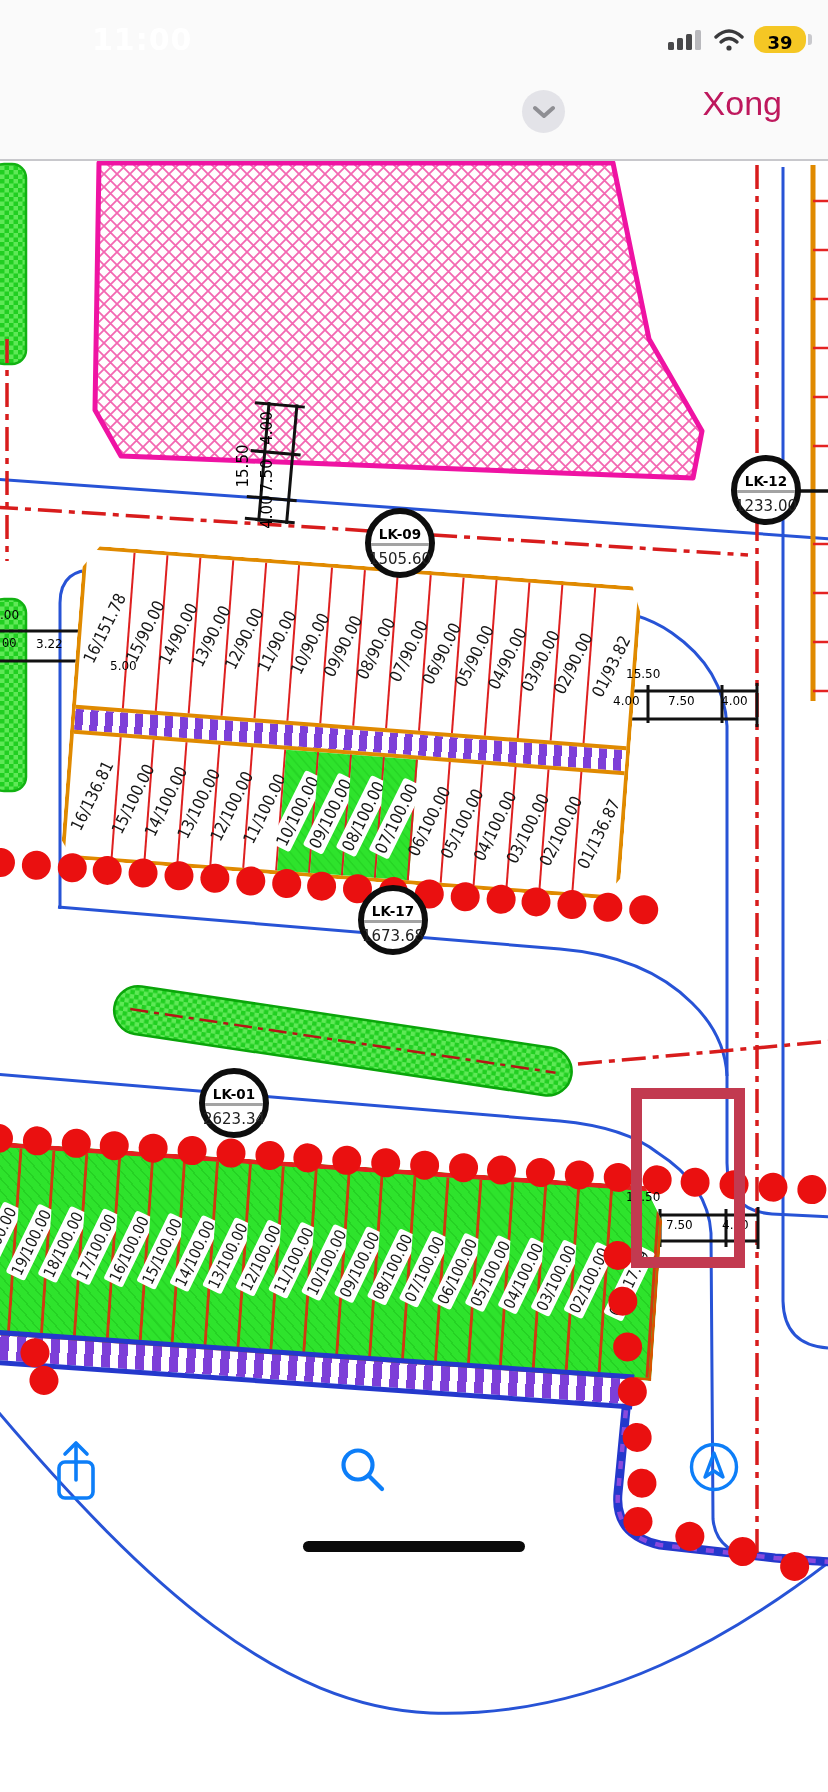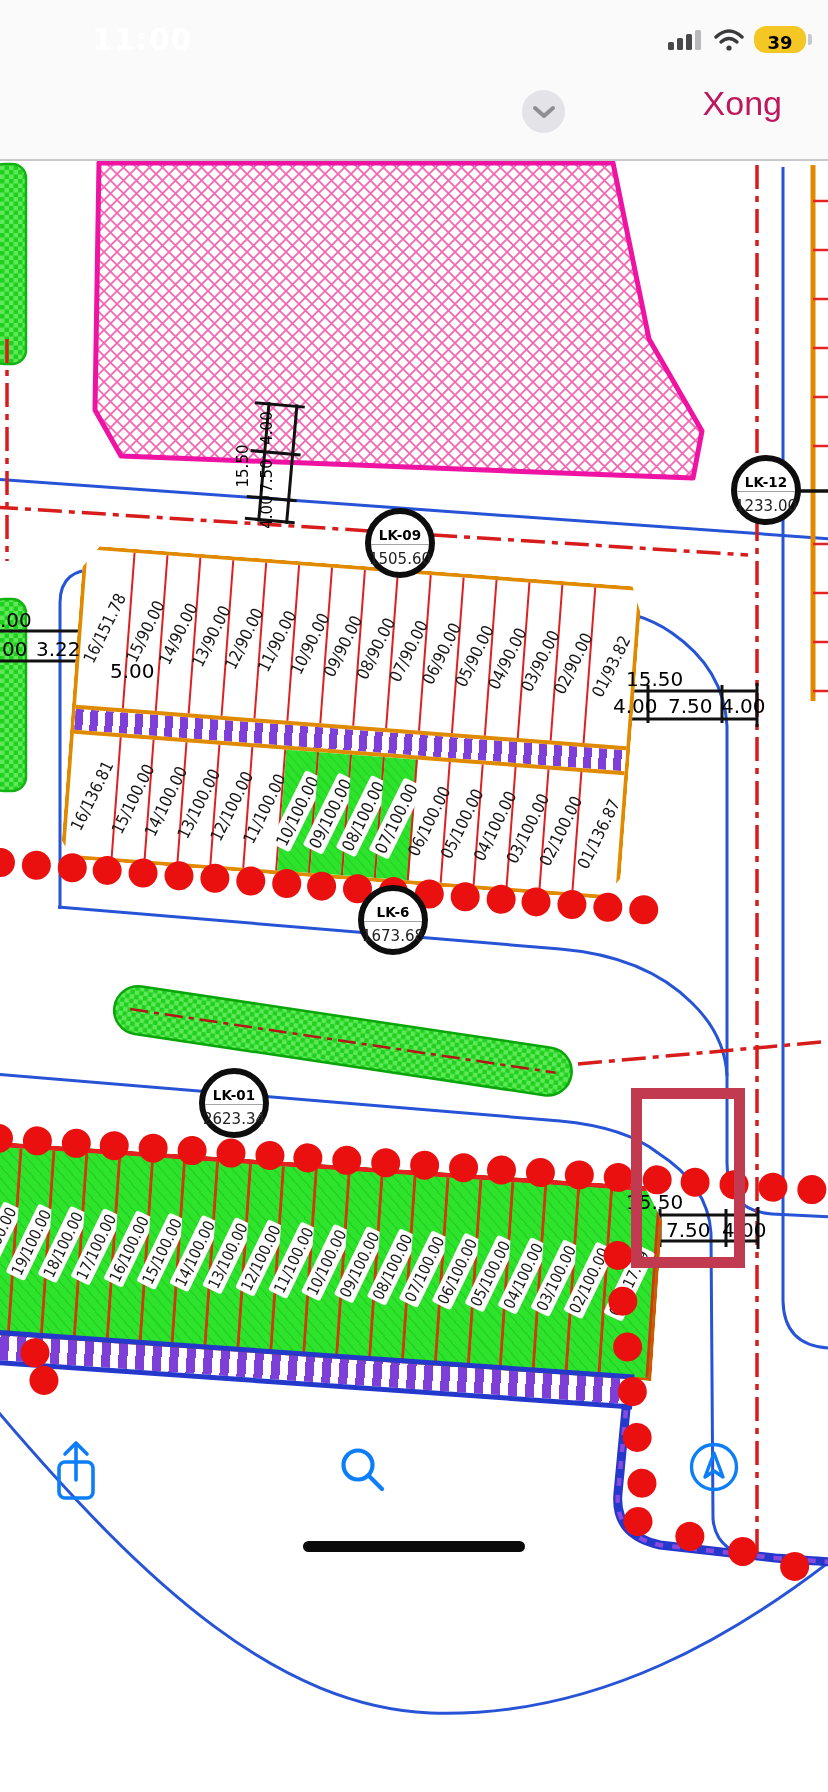--- a/index.html
+++ b/index.html
@@ -63,28 +63,28 @@
   .dot{width:29px;height:29px;border-radius:50%;background:#ea1010;flex:none;}
   #dots1{left:-14px;top:686px;width:674px;transform:rotate(4.2deg);}
   #dots2{left:-16px;top:962px;width:844px;transform:rotate(3.6deg);}
   #dots3{left:602px;top:1080px;height:258px;width:29px;transform:rotate(-6deg);}
   #dots4{left:624px;top:1342px;width:192px;transform:rotate(16deg);}
   #dots5{left:16px;top:1178px;height:58px;width:29px;transform:rotate(-18deg);}
 
   .badge{position:absolute;width:58px;height:58px;background:#fff;border:6px solid #0d0d0d;border-radius:50%;
          display:flex;flex-direction:column;z-index:6;text-align:center;}
   .badge .bname{flex:1.1;display:flex;align-items:flex-end;justify-content:center;font-weight:700;font-size:13.5px;
-                border-bottom:1px solid #a3a3a3;padding-bottom:1px;color:#000;}
+                border-bottom:3px solid #a3a3a3;padding-bottom:1px;color:#000;}
   .badge .barea{flex:1;display:flex;align-items:center;justify-content:center;font-size:15px;color:#222;text-align:right;}
   #badge-lk09{left:365px;top:347px;}
   #badge-lk10{left:358px;top:724px;}
   #badge-lk12{left:731px;top:294px;}
   #badge-lk01{left:199px;top:907px;}
 
-  .hdim,.vdim{position:absolute;font-size:20px;color:#000;white-space:nowrap;z-index:5;}
+  .hdim,.vdim{position:absolute;font-size:12px;color:#000;white-space:nowrap;z-index:5;}
   .vdim{transform:rotate(-90deg);font-size:15px;}
 
   #highlight{position:absolute;left:631px;top:927px;width:92px;height:158px;border:11px solid #c23a50;z-index:7;}
 
   
   #toolbar{position:absolute;left:0;top:1425px;width:828px;height:367px;z-index:20;}
   .tbtn{position:absolute;}
   #home-indicator{position:absolute;left:303px;top:1541px;width:222px;height:11px;border-radius:6px;background:#0a0a0a;z-index:21;}
 </style>
 </head>
@@ -440,39 +440,39 @@
     <div id="dots5" class="dotcol">
         <i class="dot"></i>
         <i class="dot"></i>
       </div>
 
     <div class="badge" id="badge-lk09">
       <div class="bname">LK-09</div>
       <div class="barea">1505.60</div>
     </div>
     <div class="badge" id="badge-lk10">
-      <div class="bname">LK-6</div>
+      <div class="bname">LK-17</div>
       <div class="barea">1673.68</div>
     </div>
     <div class="badge" id="badge-lk12">
       <div class="bname">LK-12</div>
       <div class="barea">1233.00</div>
     </div>
     <div class="badge" id="badge-lk01">
       <div class="bname">LK-01</div>
       <div class="barea">2623.34</div>
     </div>
 
     <div class="vdim" style="left:250px;top:258px;">4.00</div>
     <div class="vdim" style="left:250px;top:306px;">7.50</div>
     <div class="vdim" style="left:250px;top:342px;">4.00</div>
     <div class="vdim" style="left:222px;top:296px;">15.50</div>
 
     <div class="hdim" style="left:0;top:447px;">.00</div>
-    <div class="hdim" style="left:2px;top:476px;">00</div>
+    <div class="hdim" style="left:2px;top:476px;font-family:Liberation Mono, monospace;">00</div>
     <div class="hdim" style="left:36px;top:476px;">3.22</div>
     <div class="hdim" style="left:78px;top:498px;margin-left:32px;">5.00</div>
 
     <div class="hdim" style="left:626px;top:506px;">15.50</div>
     <div class="hdim" style="left:613px;top:533px;">4.00</div>
     <div class="hdim" style="left:668px;top:533px;">7.50</div>
     <div class="hdim" style="left:721px;top:533px;">4.00</div>
 
     <div class="hdim" style="left:626px;top:1029px;">15.50</div>
     <div class="hdim" style="left:666px;top:1057px;">7.50</div>

